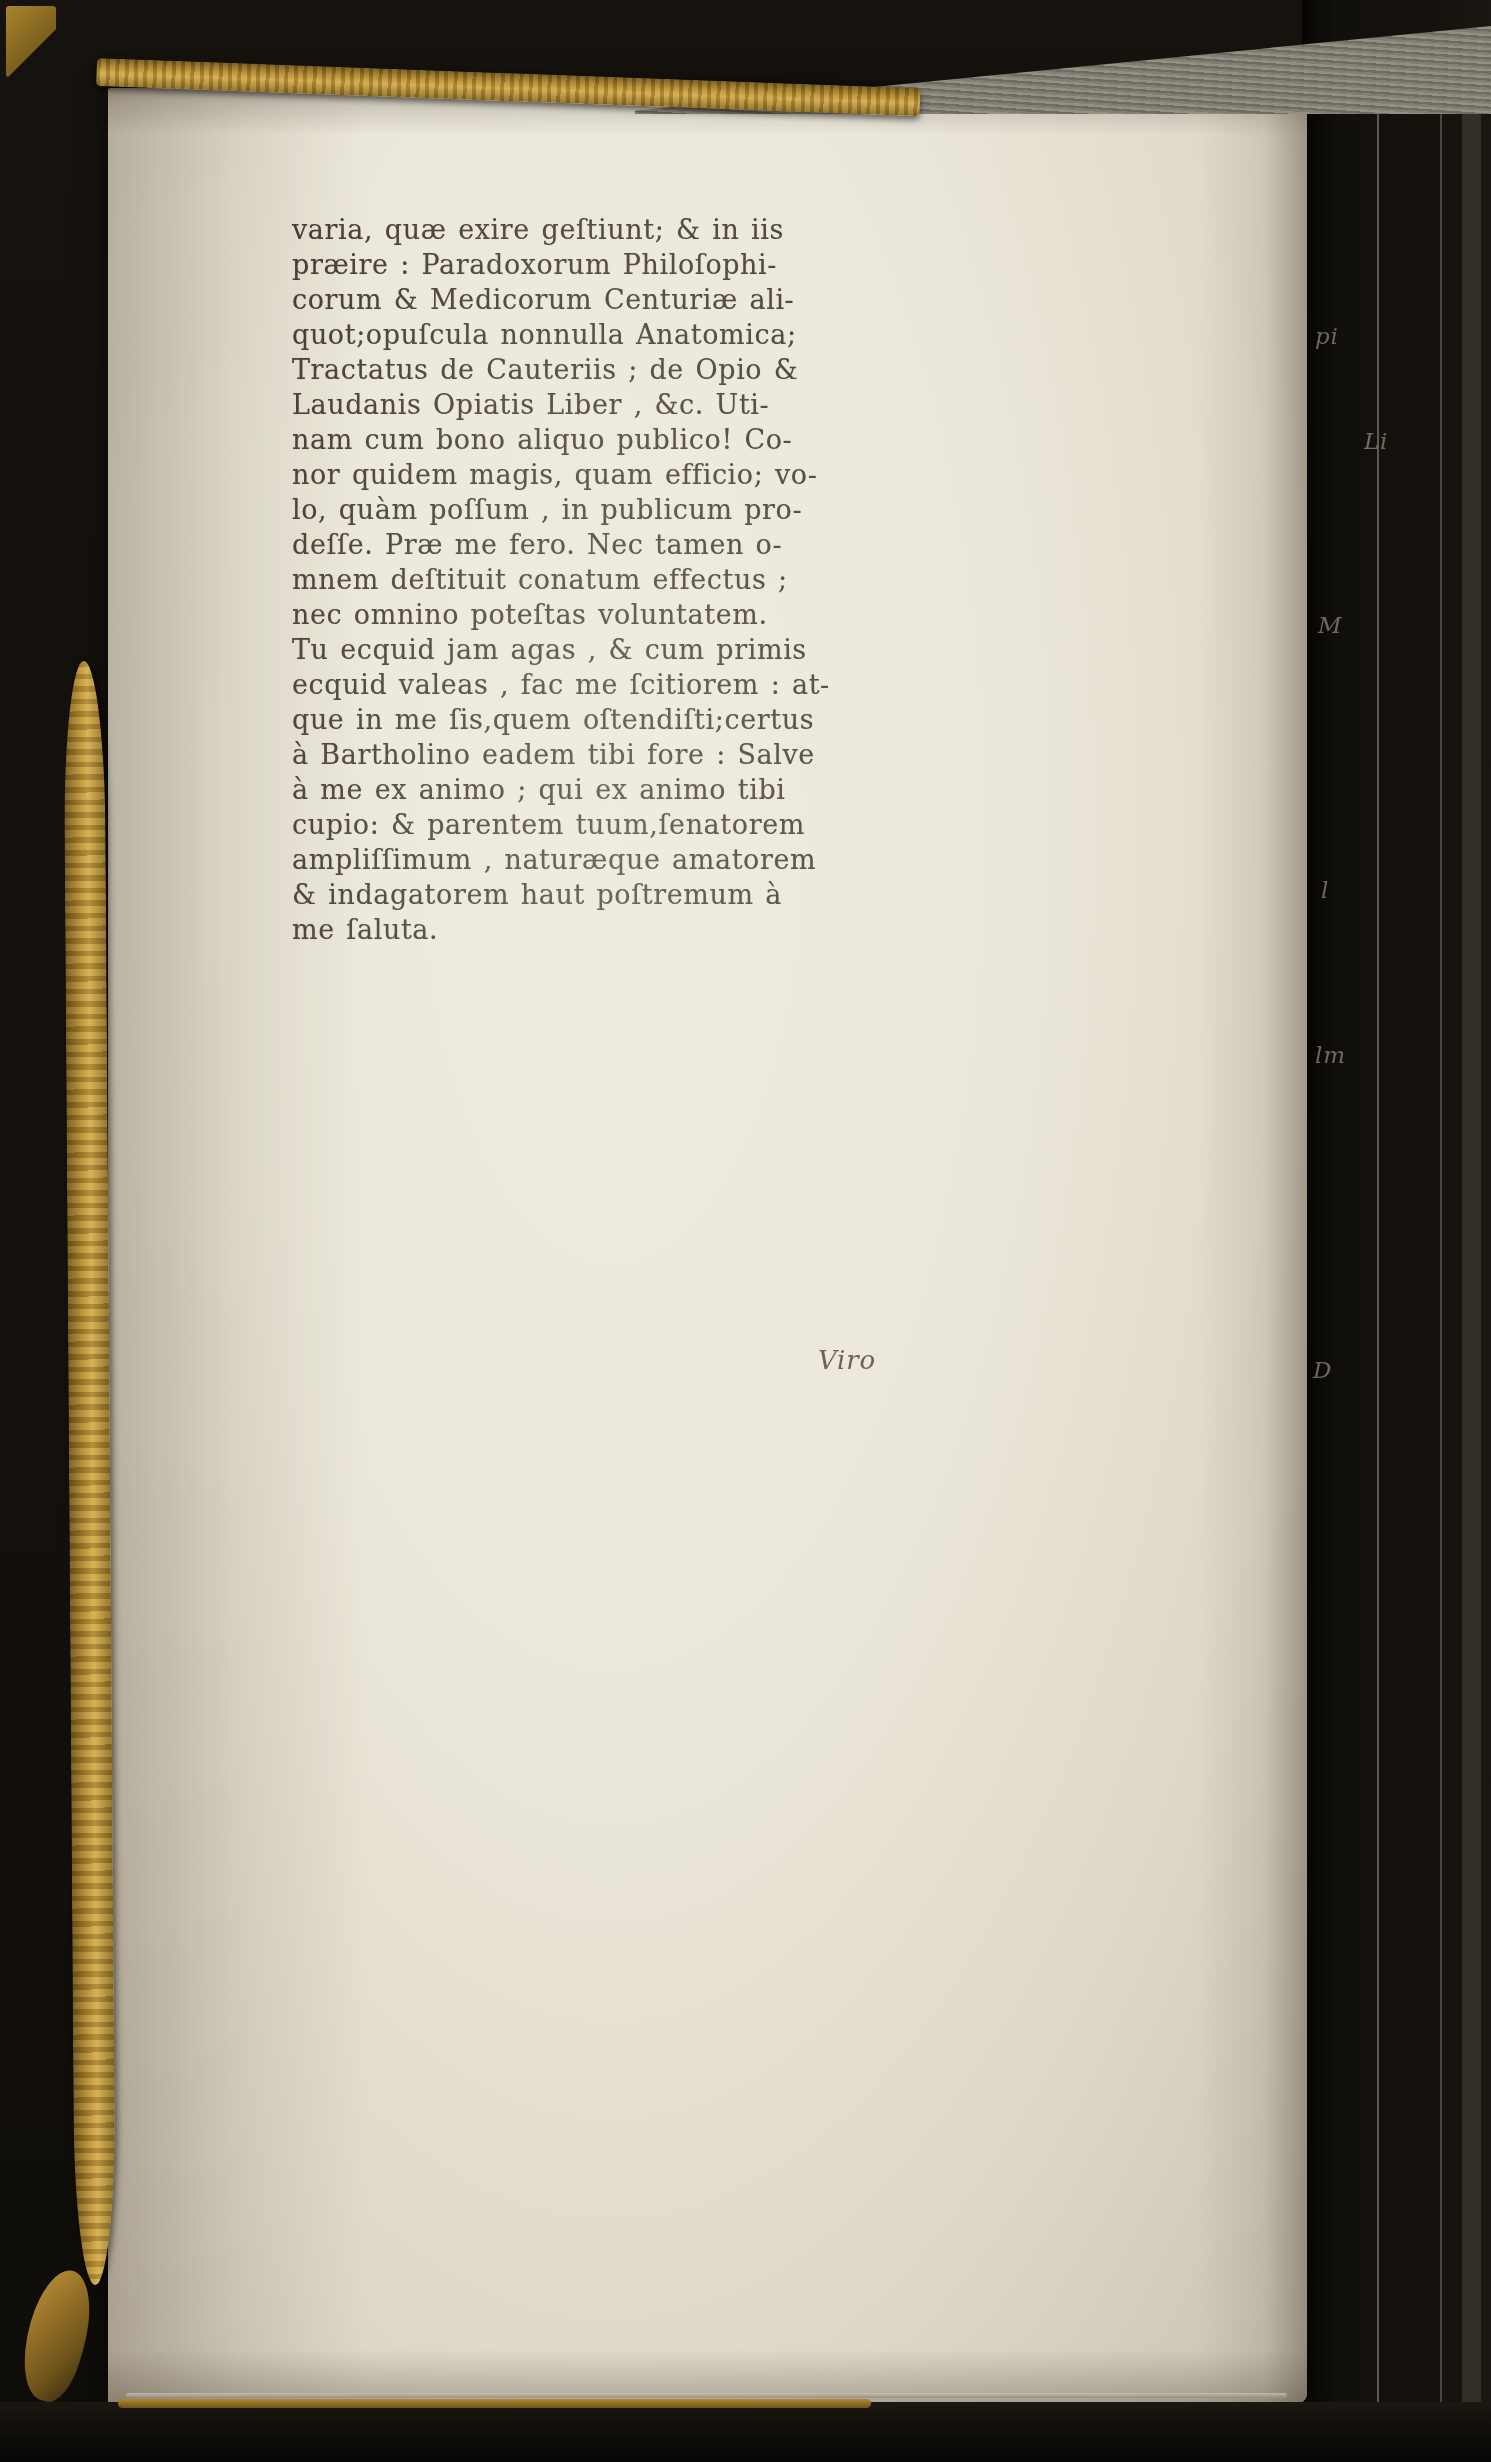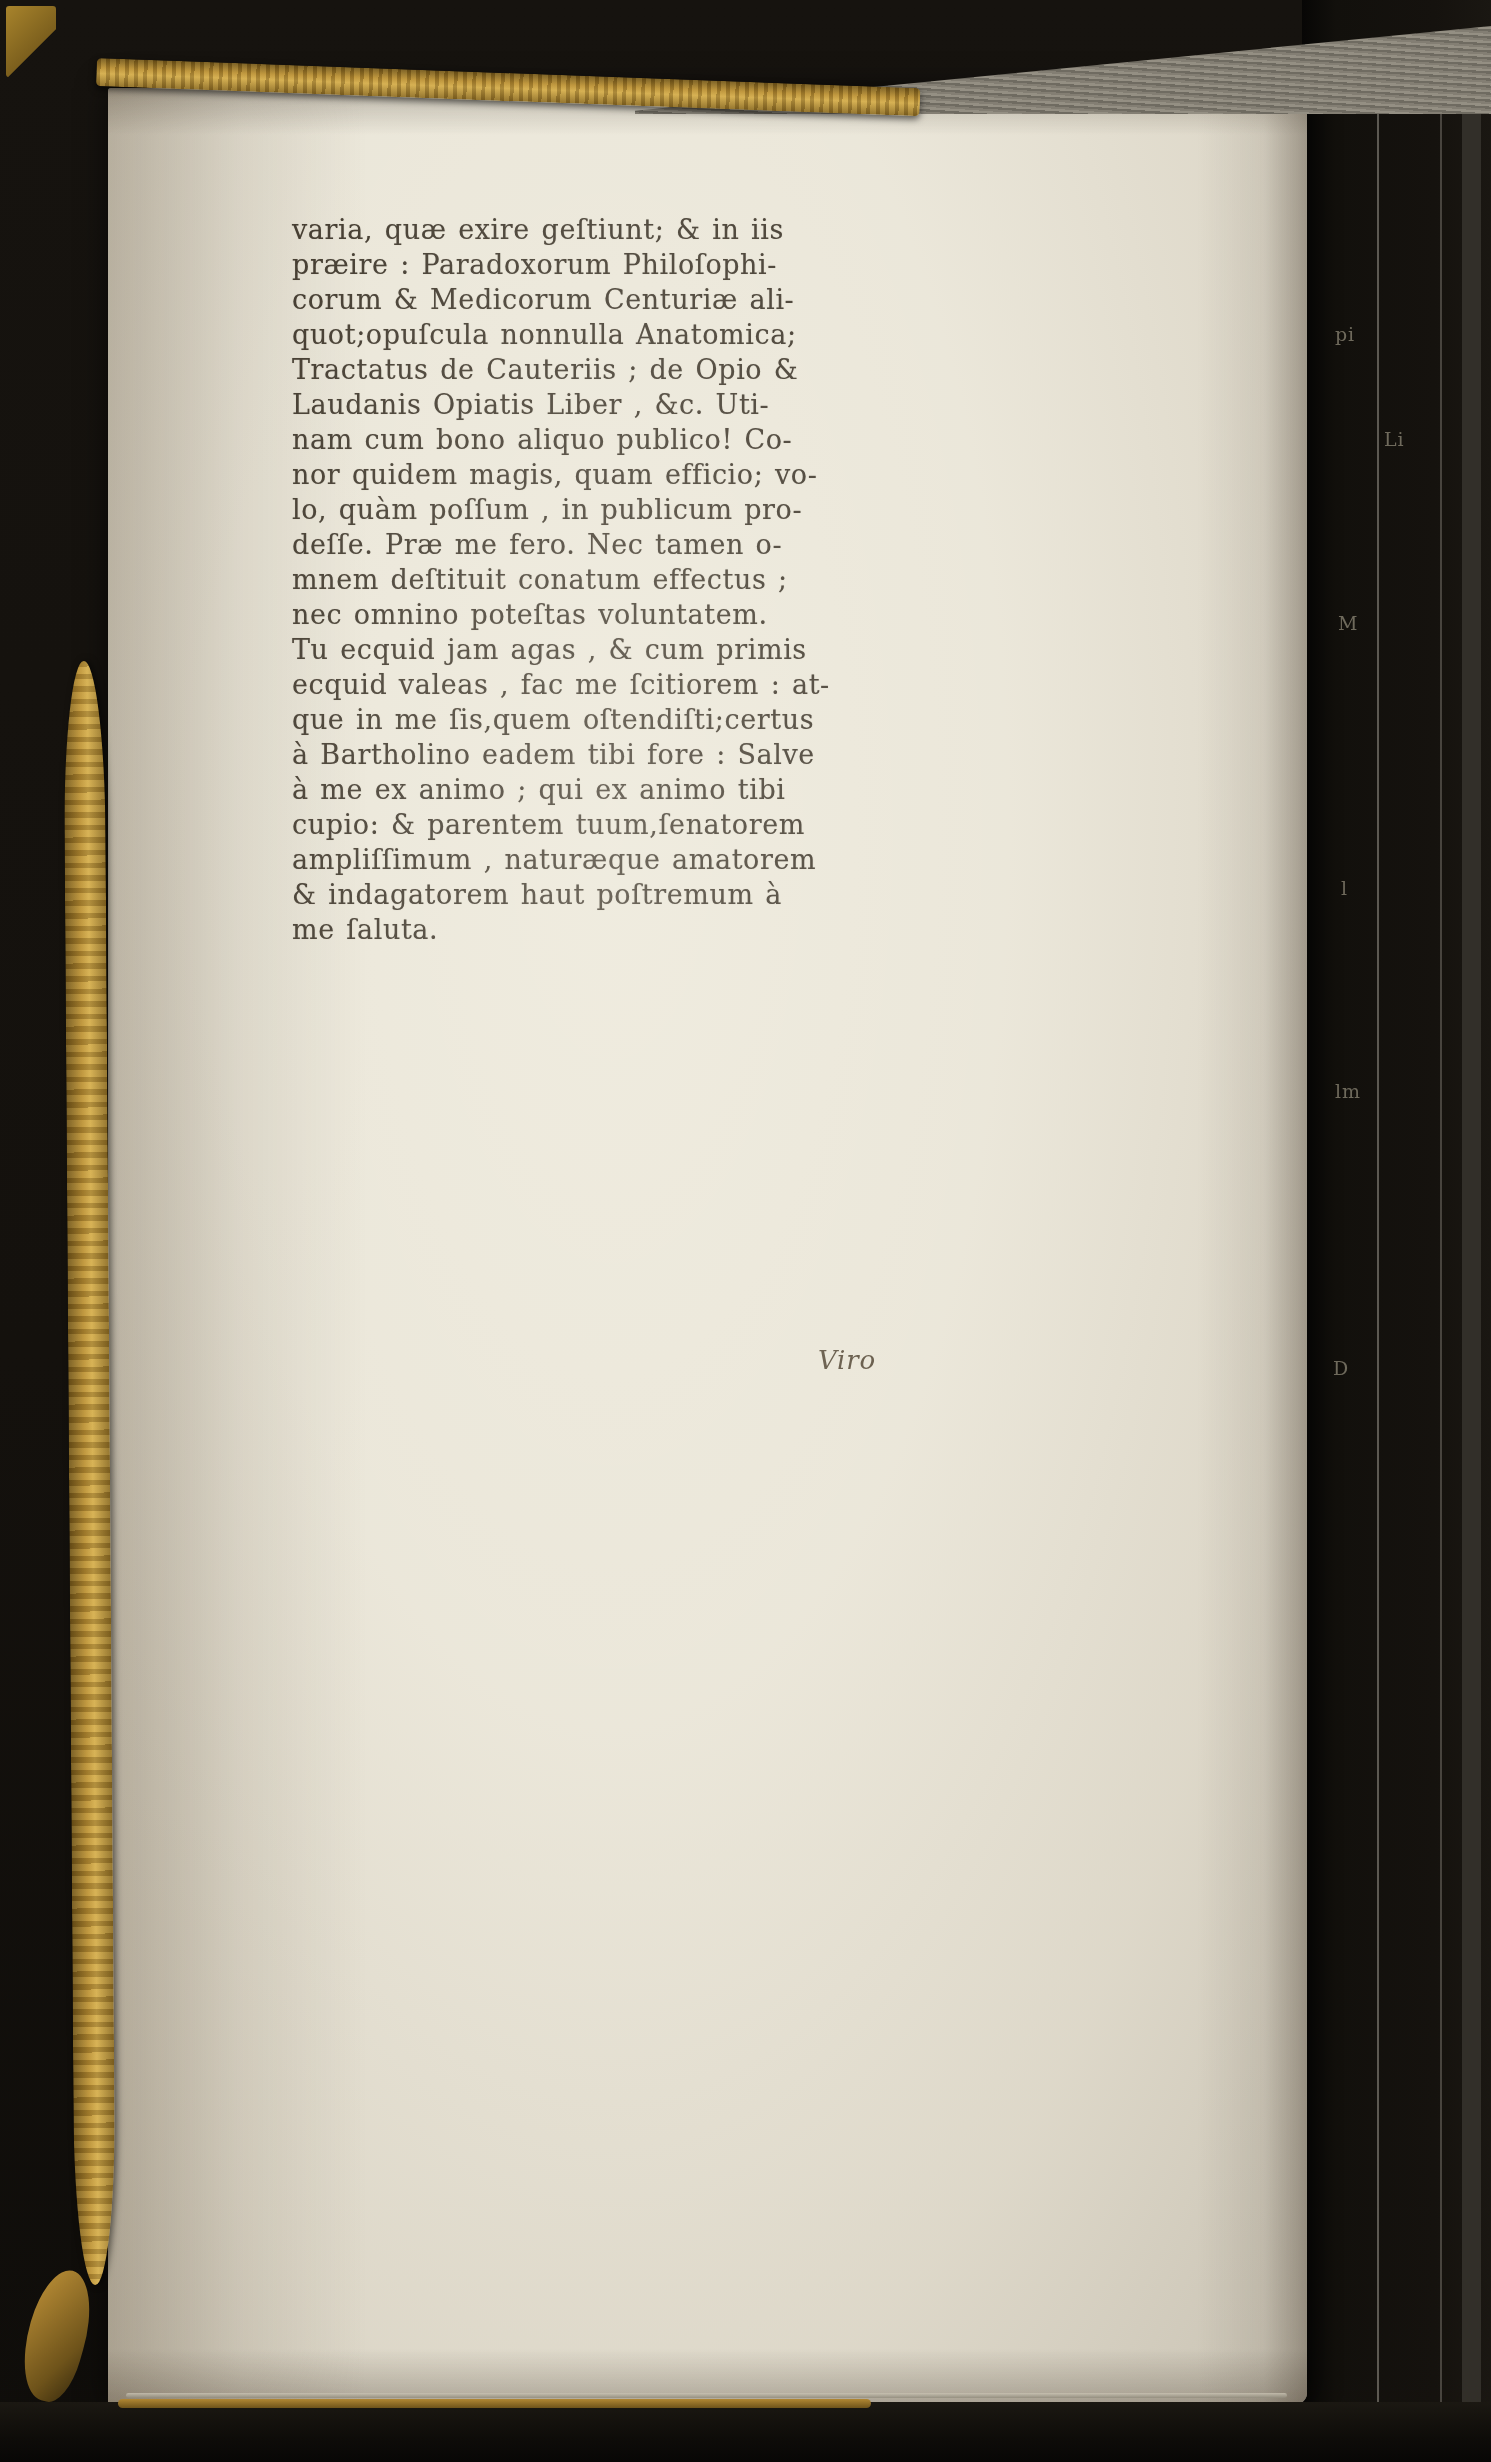--- a/index.html
+++ b/index.html
@@ -157,31 +157,31 @@
   }
   .right-band .vstrip {
     position: absolute; left: 160px; top: 78px;
     width: 19px; height: 2384px;
     background: #37342e; opacity: 0.85;
   }
 
   .edge-fragment {
     position: absolute;
     color: #96907e;
-    font-size: 19px;
+    font-size: 23px;
+    font-style: italic;
     opacity: 0.7;
     z-index: 5;
     letter-spacing: 0.8px;
-    margin-left: 20px;
   }
   .ef1 { left: 1315px; top: 323px; }
   .ef2 { left: 1364px; top: 428px; }
   .ef3 { left: 1318px; top: 612px; }
   .ef4 { left: 1321px; top: 877px; }
-  .ef5 { left: 1315px; top: 1080px; }
+  .ef5 { left: 1315px; top: 1042px; }
   .ef6 { left: 1313px; top: 1357px; }
 
   
   .bottom-band {
     position: absolute;
     left: 0; top: 2402px;
     width: 1491px; height: 60px;
     background: linear-gradient(180deg, #1b1812 0%, #0e0c09 60%, #080706 100%);
     z-index: 3;
   }

